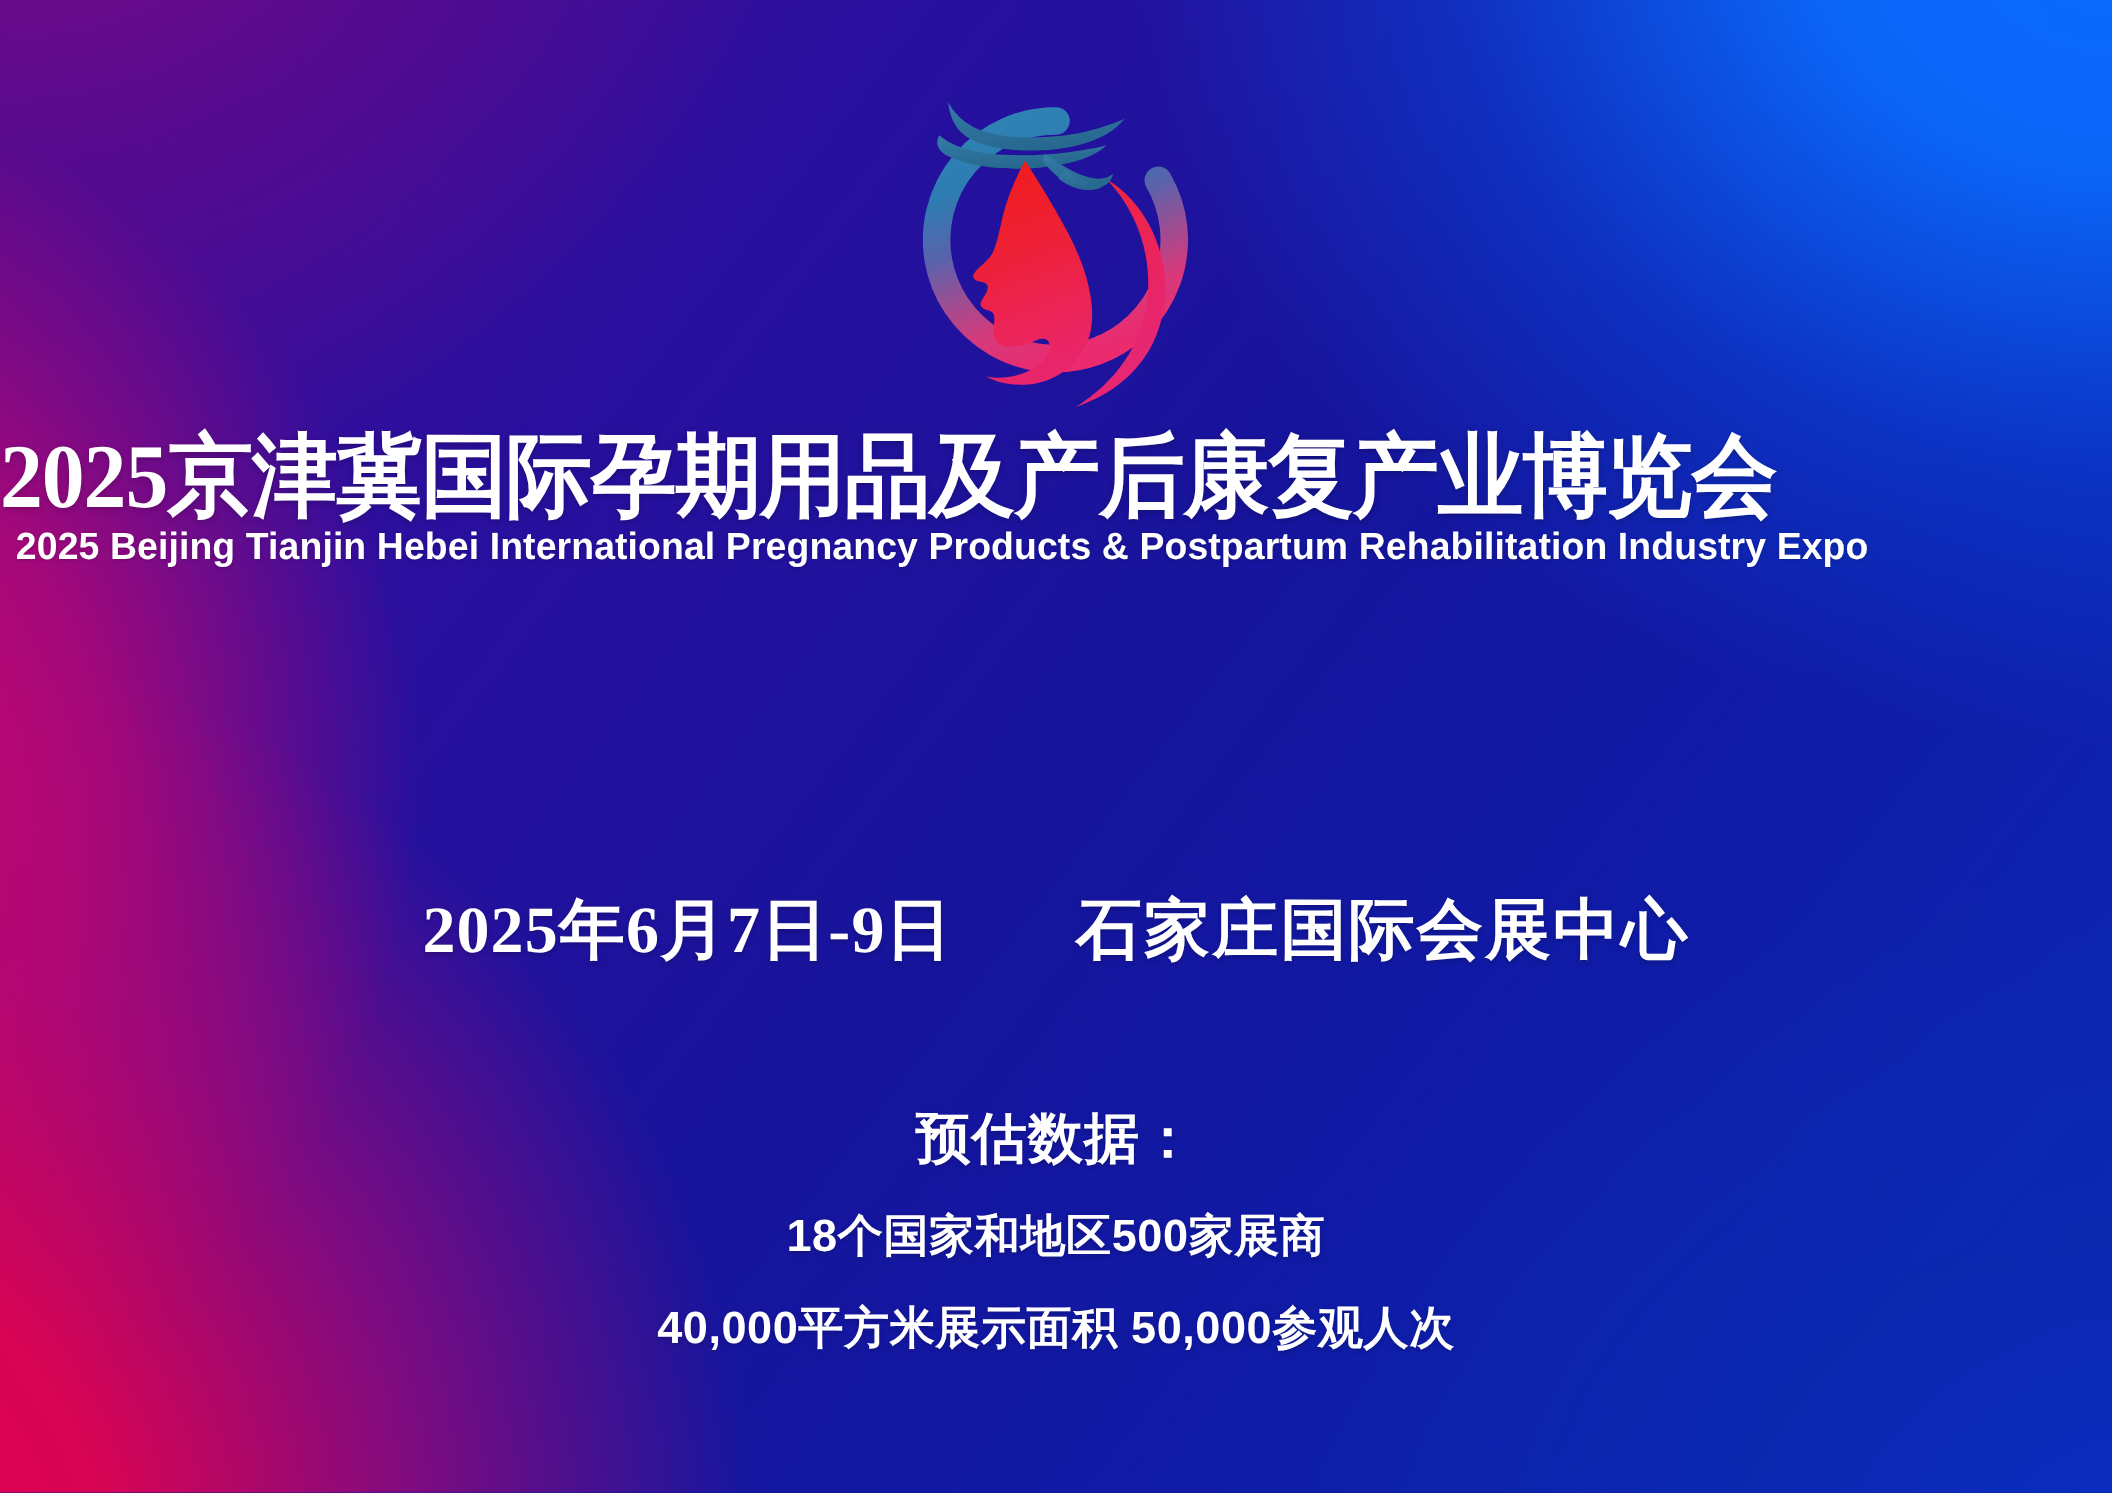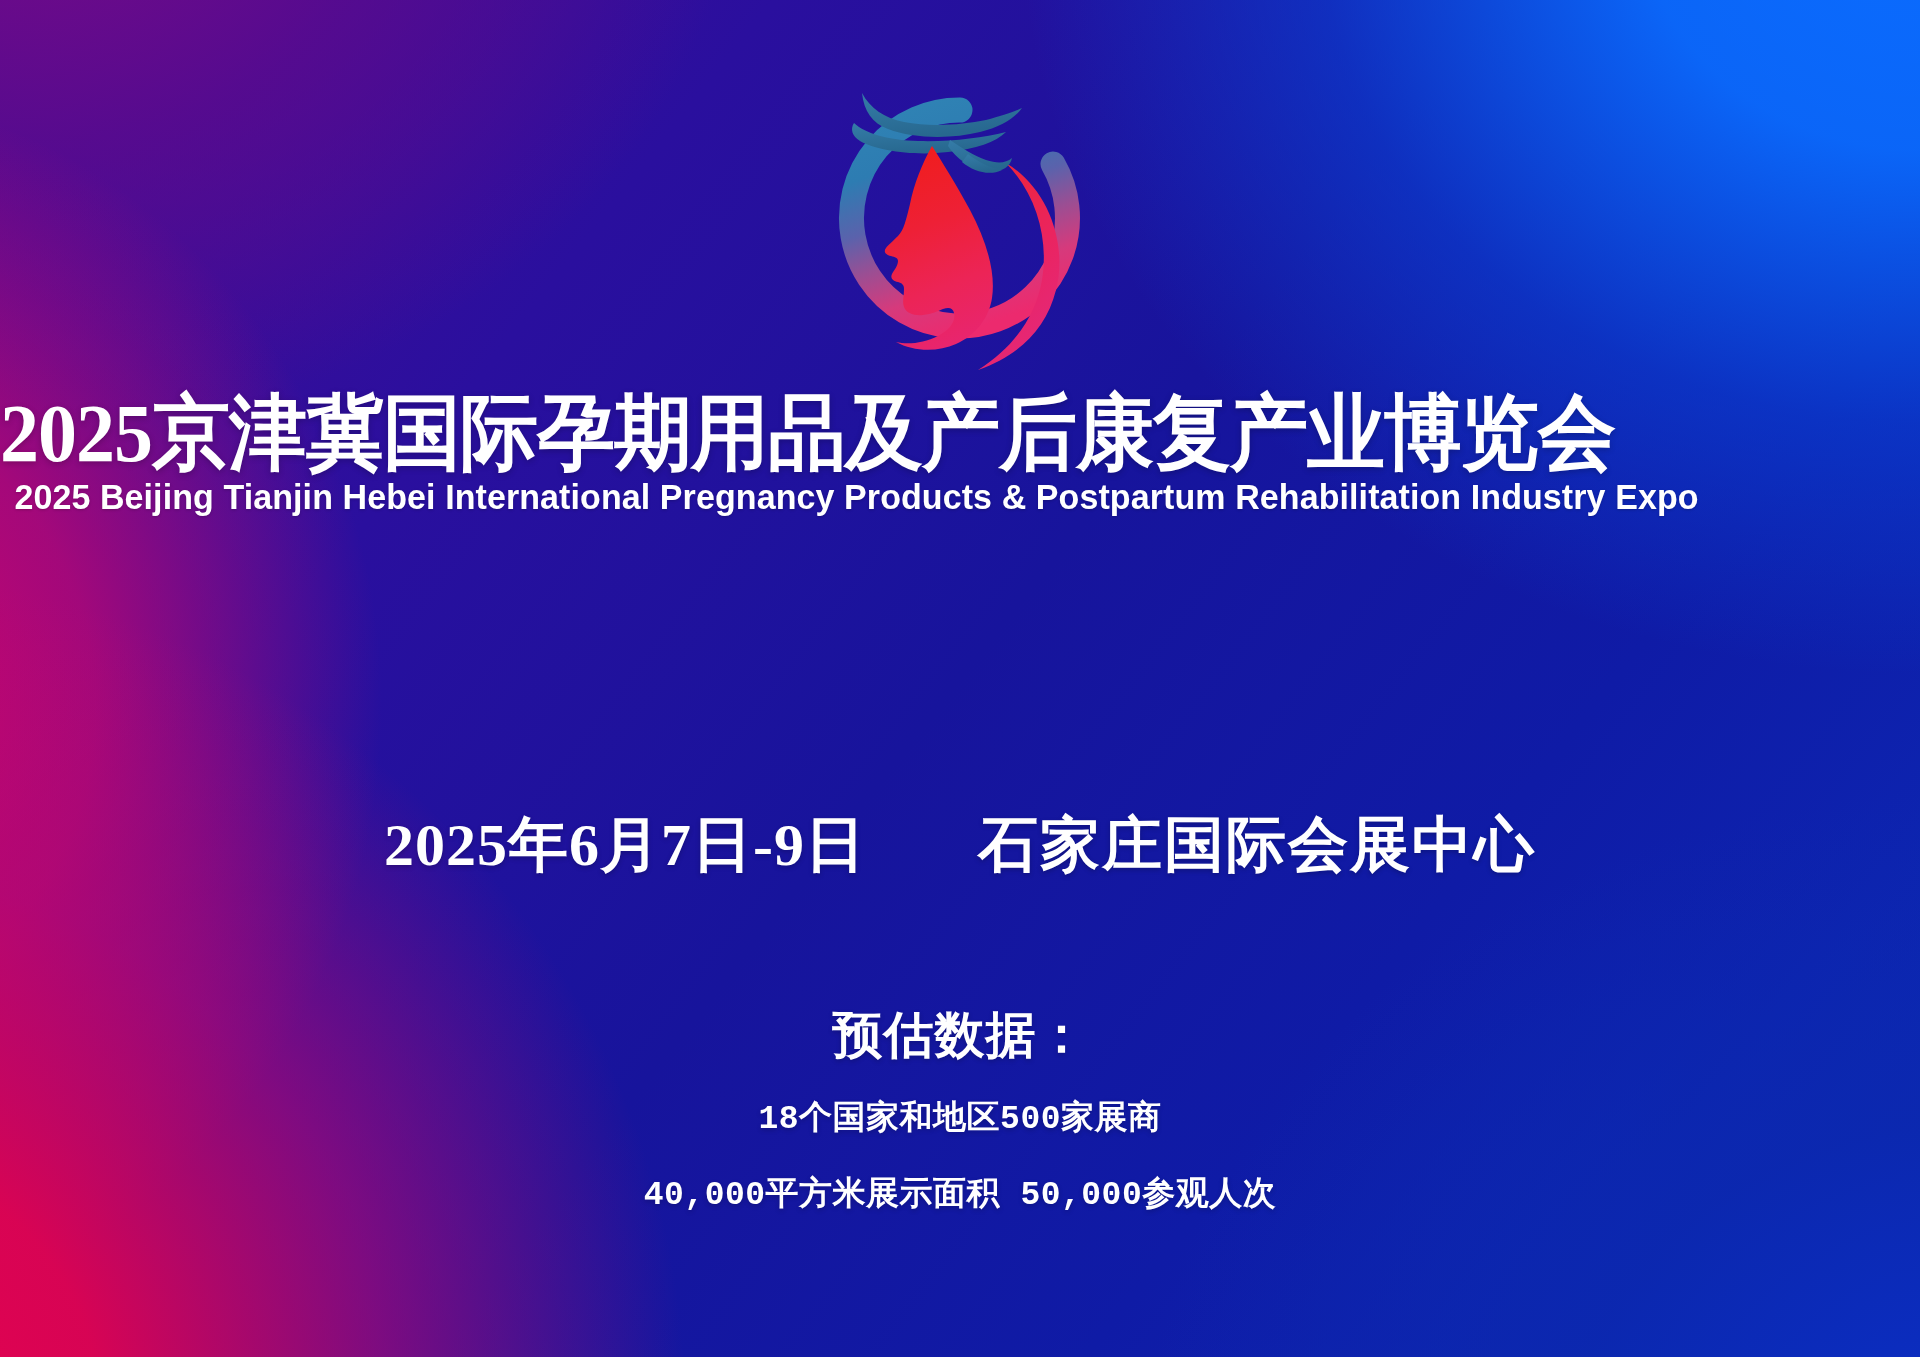--- a/index.html
+++ b/index.html
@@ -104,23 +104,23 @@
   .stats-heading {
     font-family:"Liberation Serif", serif;
     font-weight:700;
     font-size:50px;
     color:#ffffff;
     line-height:1;
     letter-spacing:1px;
     text-shadow:0 2px 5px rgba(0,0,0,0.2);
   }
   .stats-line {
-    font-family:Liberation Mono, monospace;
-    font-weight:700;
-    font-size:33px;
+    font-family:Liberation Sans, sans-serif;
+    font-weight:700;
+    font-size:41px;
     color:#ffffff;
     line-height:1;
     margin-top:43px;
     letter-spacing:0.5px;
     white-space:nowrap;
     text-shadow:0 2px 5px rgba(0,0,0,0.2);
   }
 </style>
 </head>
 <body>

